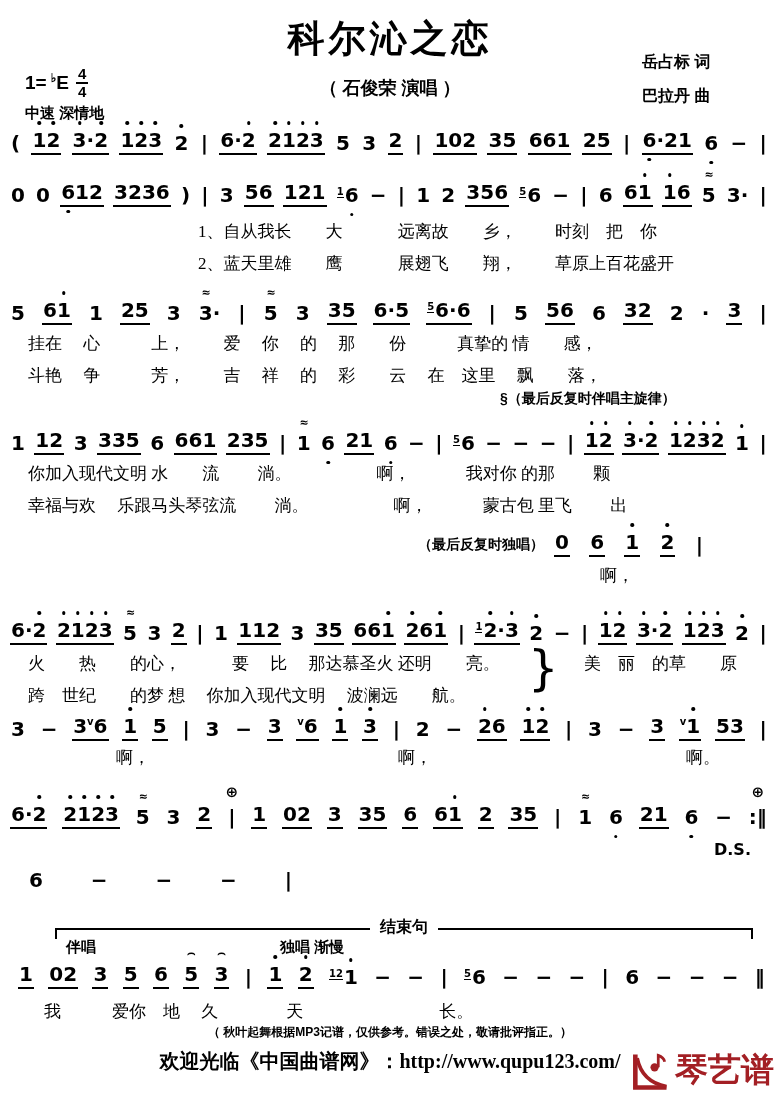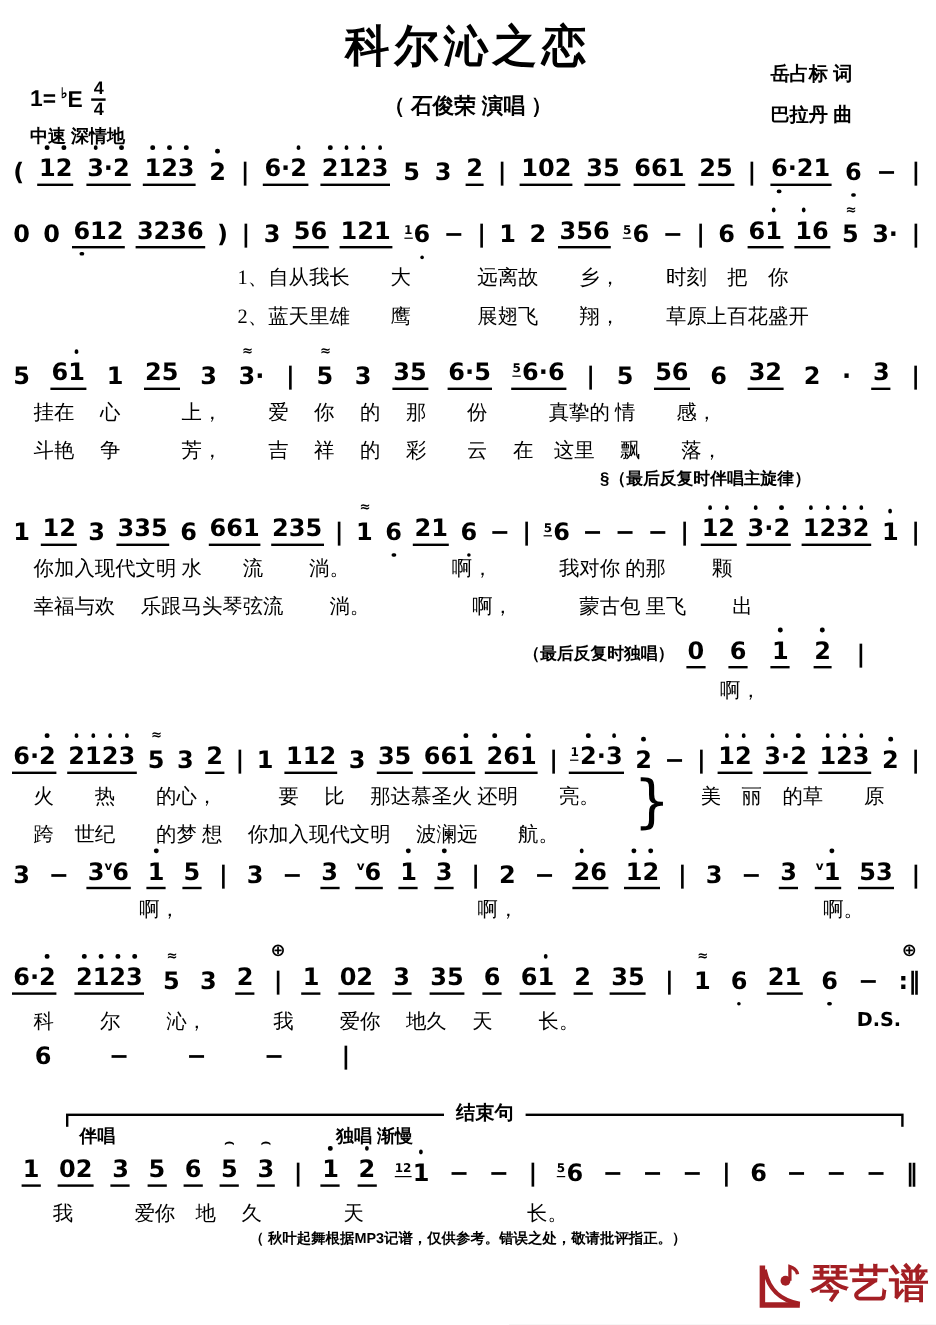--- a/index.html
+++ b/index.html
@@ -57,21 +57,21 @@
   #ah1{top:746px;left:116px}#ah2{top:746px;left:398px}#ah3{top:746px;left:686px}
   #l7{top:840px;left:28px}
   #ds{position:absolute;top:840px;left:714px;font-size:16px;font-weight:bold;
       font-family:"DejaVu Sans",sans-serif;}
   #lend{top:1000px;left:44px}
 
   
   .ann{position:absolute;font-size:14px;font-weight:bold;}
   #ann1{top:390px;left:500px;}
   #solo{position:absolute;top:530px;left:418px;display:flex;align-items:flex-end;gap:10px;}
-  #solo .ann{position:static;padding-bottom:3px;margin-left:18px;}
+  #solo .ann{position:static;padding-bottom:3px;}
   #solo .noterow{position:static;width:150px;display:flex;justify-content:space-between;}
   #lsolo{top:564px;left:600px;}
 
   
   #endbracket{position:absolute;top:928px;left:55px;width:698px;border-top:2px solid #000;}
   #endbracket::before,#endbracket::after{content:'';position:absolute;top:0;width:2px;
       height:9px;background:#000;}
   #endbracket::before{left:0}#endbracket::after{right:0}
   #endbracket .blabel{position:absolute;left:50%;top:0;transform:translate(-50%,-60%);
       background:#fff;padding:0 10px;font-size:16px;font-weight:bold;}
@@ -304,21 +304,20 @@
       <span class="tok ul"><span class="ch">2</span></span>
       <span class="tok ul"><span class="ch">3</span><span class="ch">5</span></span>
       <span class="tok"><span class="ch">|</span></span>
       <span class="tok"><span class="ch">1<span class="mrd">≈</span></span></span>
       <span class="tok"><span class="ch">6<span class="db"></span></span></span>
       <span class="tok ul"><span class="ch">2</span><span class="ch">1</span></span>
       <span class="tok"><span class="ch">6<span class="db"></span></span></span>
       <span class="tok"><span class="ch">−</span></span>
       <span class="tok"><span class="coda">⊕</span><span class="ch">:</span><span class="ch">‖</span></span>
     </div>
-  <div class="lyr" id="l7">科　　 尔　　 沁，　　　 我　　 爱你　 地久　 天　　 长。</div>
   <div id="ds">D.S.</div>
 
   <div class="noterow" id="sys8">
       <span class="tok"><span class="ch">6</span></span>
       <span class="tok"><span class="ch">−</span></span>
       <span class="tok"><span class="ch">−</span></span>
       <span class="tok"><span class="ch">−</span></span>
       <span class="tok"><span class="ch">|</span></span>
     </div>
 
@@ -350,20 +349,21 @@
       <span class="tok"><span class="ch">|</span></span>
       <span class="tok"><span class="ch">6</span></span>
       <span class="tok"><span class="ch">−</span></span>
       <span class="tok"><span class="ch">−</span></span>
       <span class="tok"><span class="ch">−</span></span>
       <span class="tok"><span class="ch">‖</span></span>
     </div>
   <div class="lyr" id="lend">我　　　爱你　地　 久　　　　天　　　　　　　　长。</div>
 
   <div class="footer" id="f1">（ 秋叶起舞根据MP3记谱，仅供参考。错误之处，敬请批评指正。）</div>
+  <div class="footer" id="f2">欢迎光临《中国曲谱网》：http://www.qupu123.com/</div>
 
   <div id="logo" style="color: rgb(163, 31, 36);">
     <svg width="44" height="44" viewBox="0 0 48 48">
       <path d="M8 6 v36 h34" fill="none" stroke="currentColor" stroke-width="5"></path>
       <path d="M10 10 C14 30 26 38 42 41" fill="none" stroke="currentColor" stroke-width="4"></path>
       <circle cx="29" cy="20" r="4.5" fill="currentColor"></circle>
       <path d="M33 20 V7 q6 2 7 7" fill="none" stroke="currentColor" stroke-width="3"></path>
     </svg>
     <span>琴艺谱</span>
   </div>

